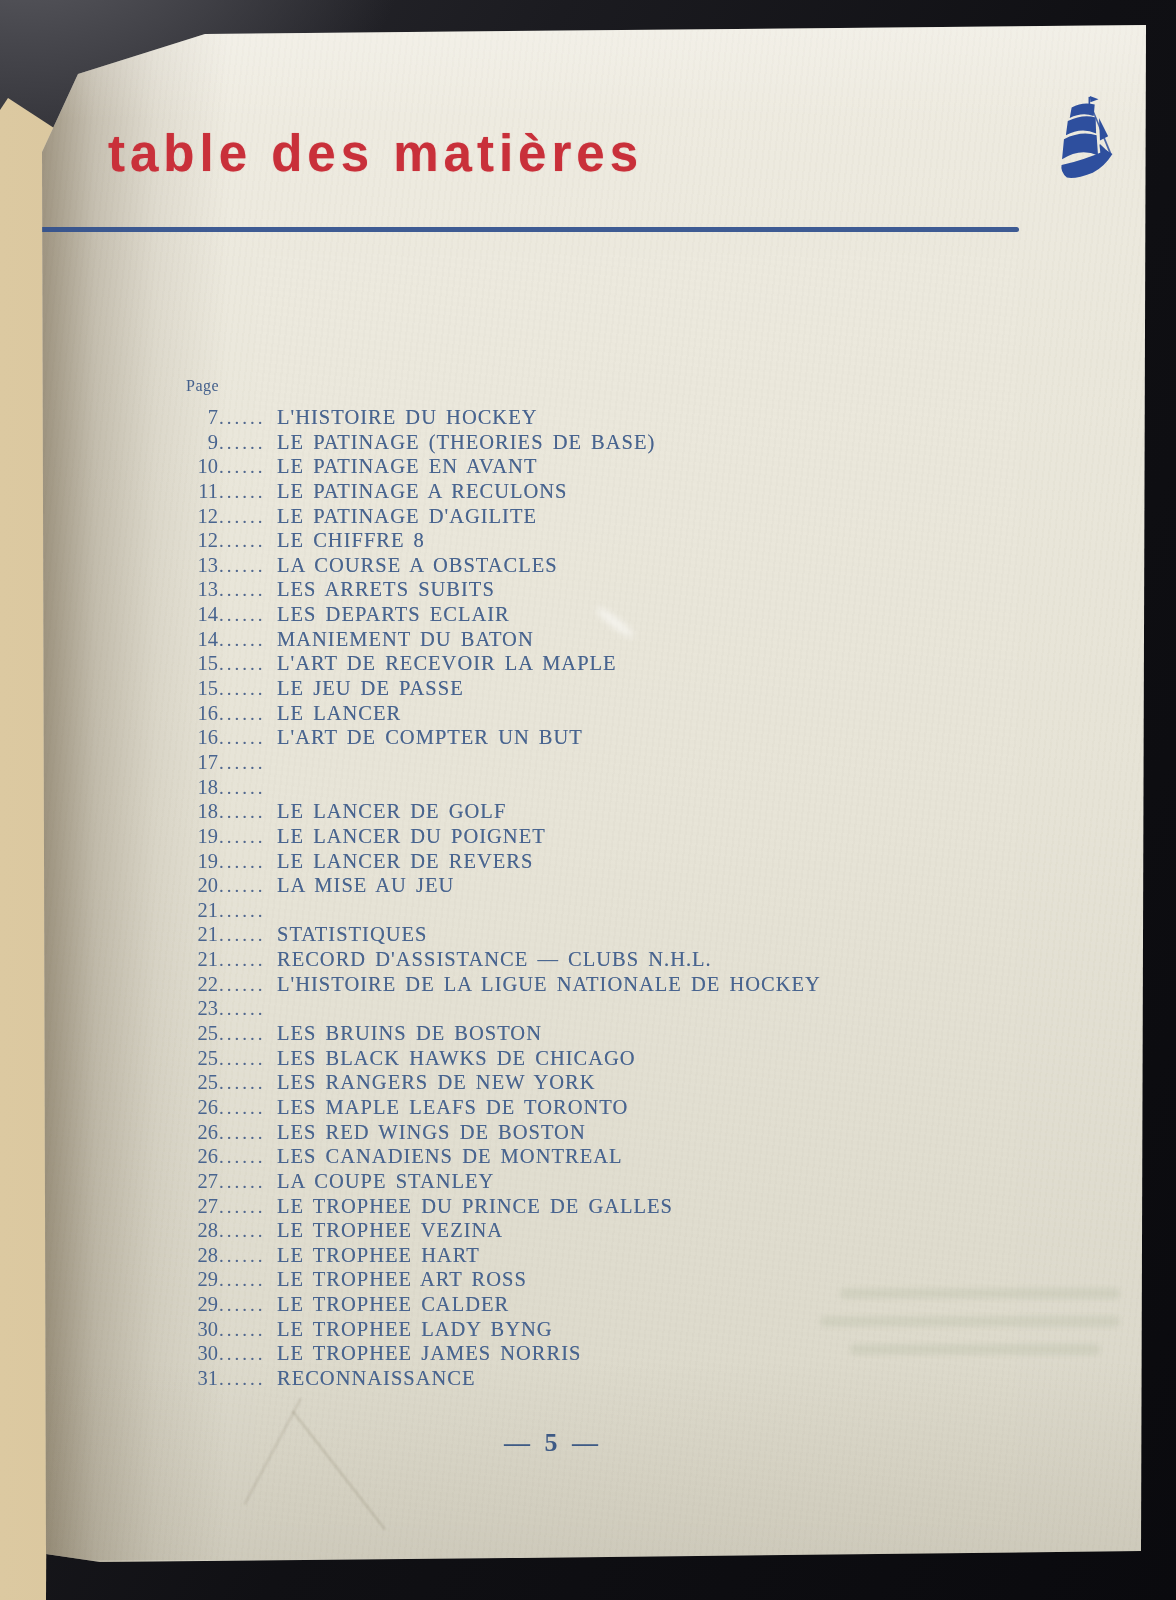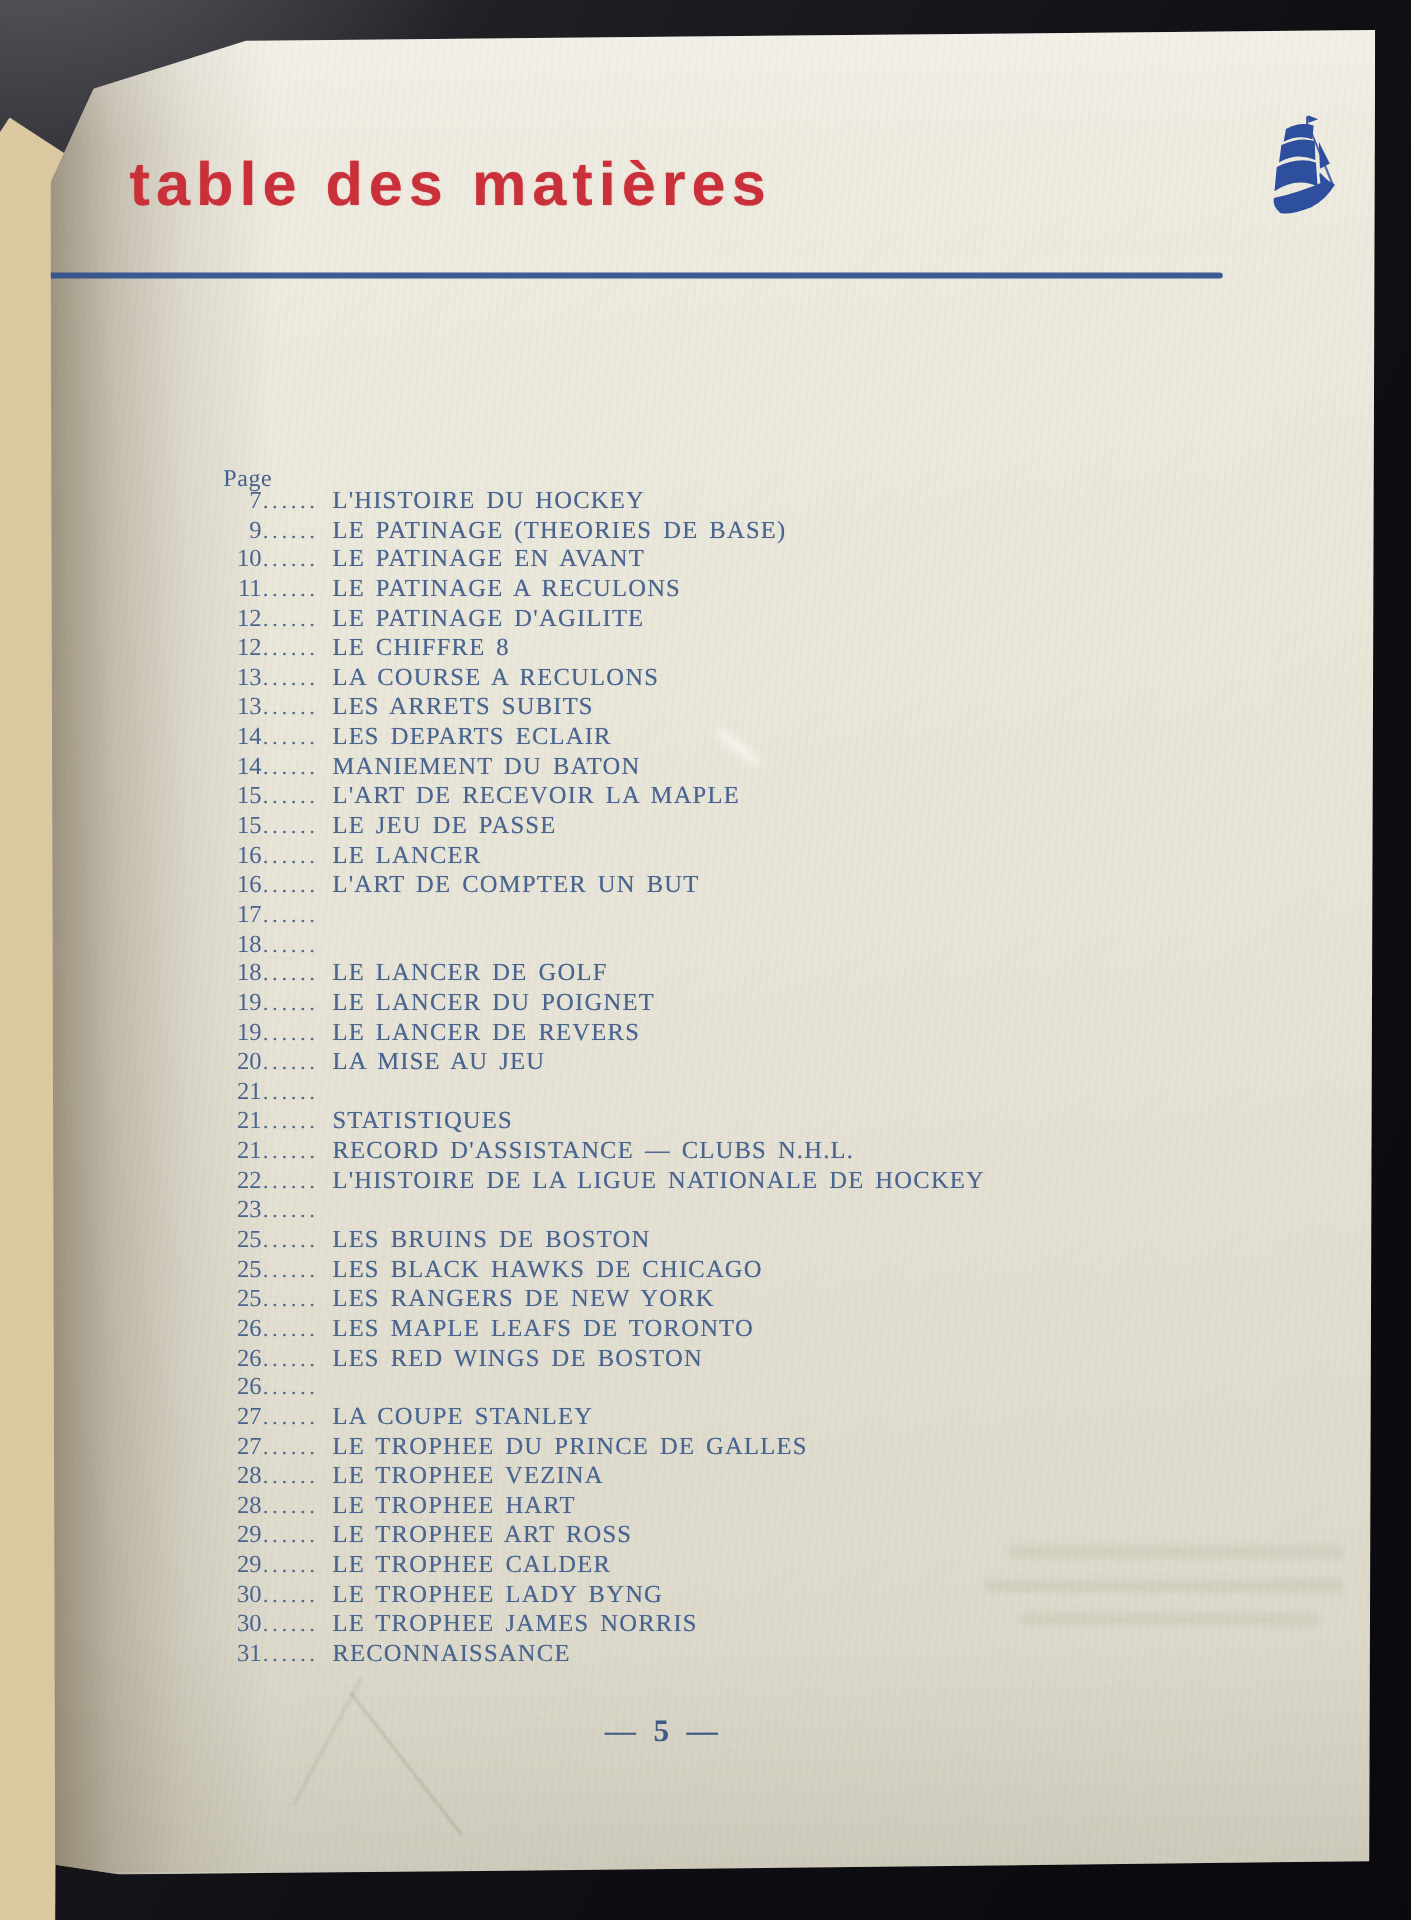--- a/index.html
+++ b/index.html
@@ -58,22 +58,22 @@
   }
   
   .rule{
     position:absolute;left:37px;top:227px;width:982px;height:5px;
     background:#30508d;border-radius:3px;opacity:.93;
   }
   
   .ship{position:absolute;left:1058px;top:95px;width:58px;height:96px;}
   
   .page-label{
-    position:absolute;left:186px;top:388px;
-    font-size:20px;color:#44608c;letter-spacing:.5px;
+    position:absolute;left:186px;top:377px;
+    font-size:16px;color:#44608c;letter-spacing:.5px;
   }
   
   .toc{
     position:absolute;left:170px;top:406px;
     color:#48648f;font-size:20.5px;letter-spacing:1px;word-spacing:3px;
   }
   .toc-row{display:flex;align-items:baseline;height:24.65px;white-space:nowrap;}
   .num{width:48px;text-align:right;letter-spacing:0;}
   .dots{width:58px;padding-left:1px;letter-spacing:3px;font-size:19px;overflow:hidden;color:#51688f;}
   .entry{text-shadow:0 0 .6px rgba(72,100,143,.5);}
@@ -158,21 +158,21 @@
           <span class="entry">LE PATINAGE D'AGILITE</span>
         </div>
         <div class="toc-row">
           <span class="num">12</span>
           <span class="dots">......</span>
           <span class="entry">LE CHIFFRE 8</span>
         </div>
         <div class="toc-row">
           <span class="num">13</span>
           <span class="dots">......</span>
-          <span class="entry">LA COURSE A RECULONS</span>
+          <span class="entry">LA COURSE A OBSTACLES</span>
         </div>
         <div class="toc-row">
           <span class="num">13</span>
           <span class="dots">......</span>
           <span class="entry">LES ARRETS SUBITS</span>
         </div>
         <div class="toc-row">
           <span class="num">14</span>
           <span class="dots">......</span>
           <span class="entry">LES DEPARTS ECLAIR</span>
@@ -274,20 +274,21 @@
           <span class="entry">LES MAPLE LEAFS DE TORONTO</span>
         </div>
         <div class="toc-row">
           <span class="num">26</span>
           <span class="dots">......</span>
           <span class="entry">LES RED WINGS DE BOSTON</span>
         </div>
         <div class="toc-row">
           <span class="num">26</span>
           <span class="dots">......</span>
+          <span class="entry">LES CANADIENS DE MONTREAL</span>
         </div>
         <div class="toc-row">
           <span class="num">27</span>
           <span class="dots">......</span>
           <span class="entry">LA COUPE STANLEY</span>
         </div>
         <div class="toc-row">
           <span class="num">27</span>
           <span class="dots">......</span>
           <span class="entry">LE TROPHEE DU PRINCE DE GALLES</span>

